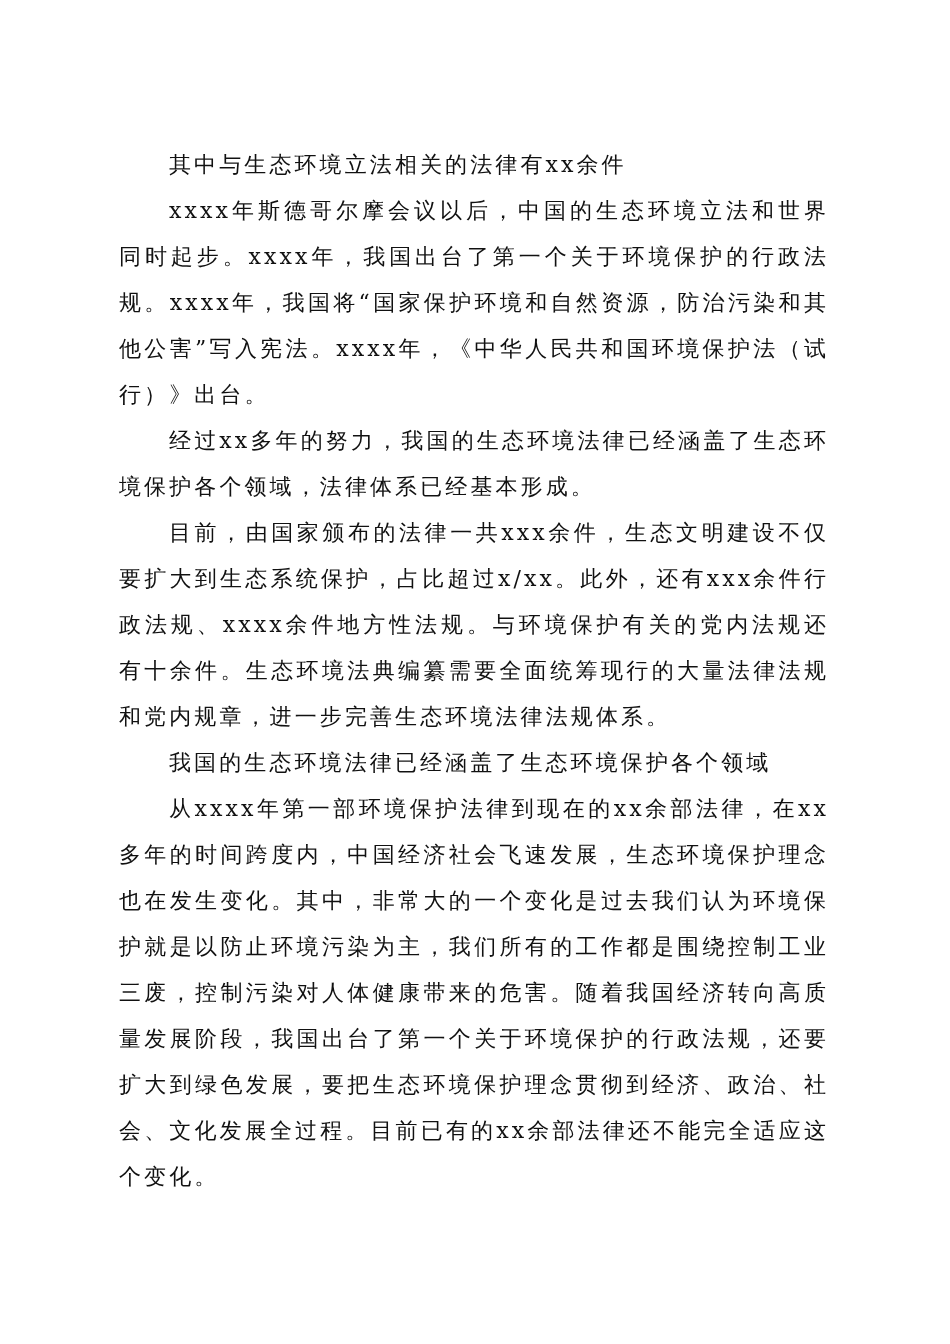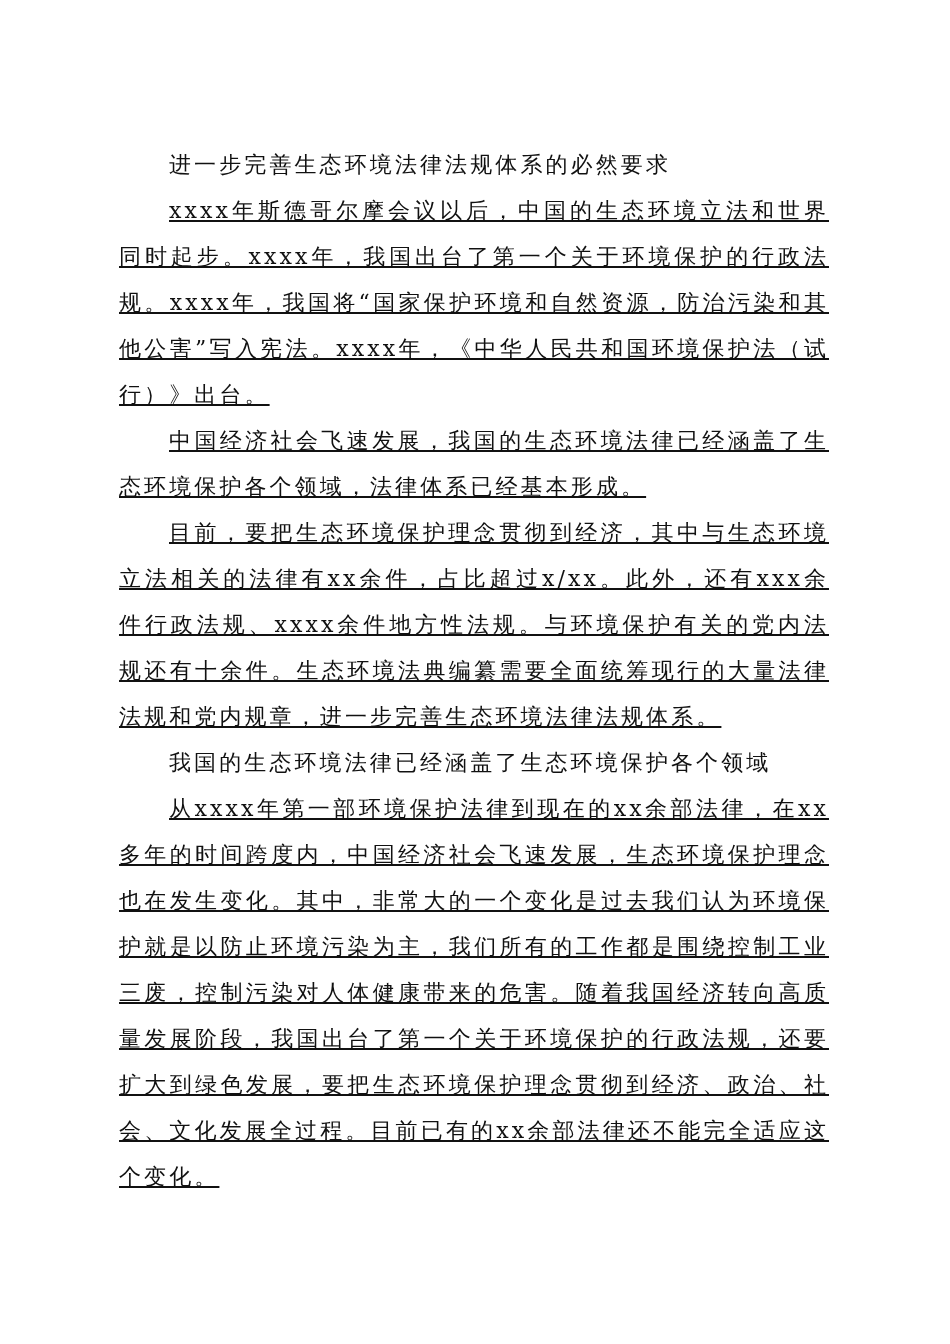--- a/index.html
+++ b/index.html
@@ -8,26 +8,26 @@
       position: absolute;
       left: 119px;
       top: 142px;
       width: 710px;
       font-family: "DejaVu Serif", "Liberation Serif", serif;
       font-size: 22px;
       letter-spacing: 3.1px;
       line-height: 46px;
       color: #111111;
     }
-    .para { margin: 0; text-indent: 50px; text-align: justify; word-break: break-all; text-decoration: underline; }
+    .para { margin: 0; text-indent: 50px; text-align: justify; word-break: break-all; }
     .heading { margin: 0; text-indent: 50px; }
   </style>
 </head>
 <body>
 
 <div class="page">
-  <p class="heading">进一步完善生态环境法律法规体系的必然要求</p>
+  <p class="heading">其中与生态环境立法相关的法律有xx余件</p>
   <p class="para">xxxx年斯德哥尔摩会议以后，中国的生态环境立法和世界同时起步。xxxx年，我国出台了第一个关于环境保护的行政法规。xxxx年，我国将“国家保护环境和自然资源，防治污染和其他公害”写入宪法。xxxx年，《中华人民共和国环境保护法（试行）》出台。</p>
-  <p class="para">中国经济社会飞速发展，我国的生态环境法律已经涵盖了生态环境保护各个领域，法律体系已经基本形成。</p>
-  <p class="para">目前，要把生态环境保护理念贯彻到经济，其中与生态环境立法相关的法律有xx余件，占比超过x/xx。此外，还有xxx余件行政法规、xxxx余件地方性法规。与环境保护有关的党内法规还有十余件。生态环境法典编纂需要全面统筹现行的大量法律法规和党内规章，进一步完善生态环境法律法规体系。</p>
+  <p class="para">经过xx多年的努力，我国的生态环境法律已经涵盖了生态环境保护各个领域，法律体系已经基本形成。</p>
+  <p class="para">目前，由国家颁布的法律一共xxx余件，生态文明建设不仅要扩大到生态系统保护，占比超过x/xx。此外，还有xxx余件行政法规、xxxx余件地方性法规。与环境保护有关的党内法规还有十余件。生态环境法典编纂需要全面统筹现行的大量法律法规和党内规章，进一步完善生态环境法律法规体系。</p>
   <p class="heading">我国的生态环境法律已经涵盖了生态环境保护各个领域</p>
   <p class="para">从xxxx年第一部环境保护法律到现在的xx余部法律，在xx多年的时间跨度内，中国经济社会飞速发展，生态环境保护理念也在发生变化。其中，非常大的一个变化是过去我们认为环境保护就是以防止环境污染为主，我们所有的工作都是围绕控制工业三废，控制污染对人体健康带来的危害。随着我国经济转向高质量发展阶段，我国出台了第一个关于环境保护的行政法规，还要扩大到绿色发展，要把生态环境保护理念贯彻到经济、政治、社会、文化发展全过程。目前已有的xx余部法律还不能完全适应这个变化。</p>
 </div>
 
 </body></html>

